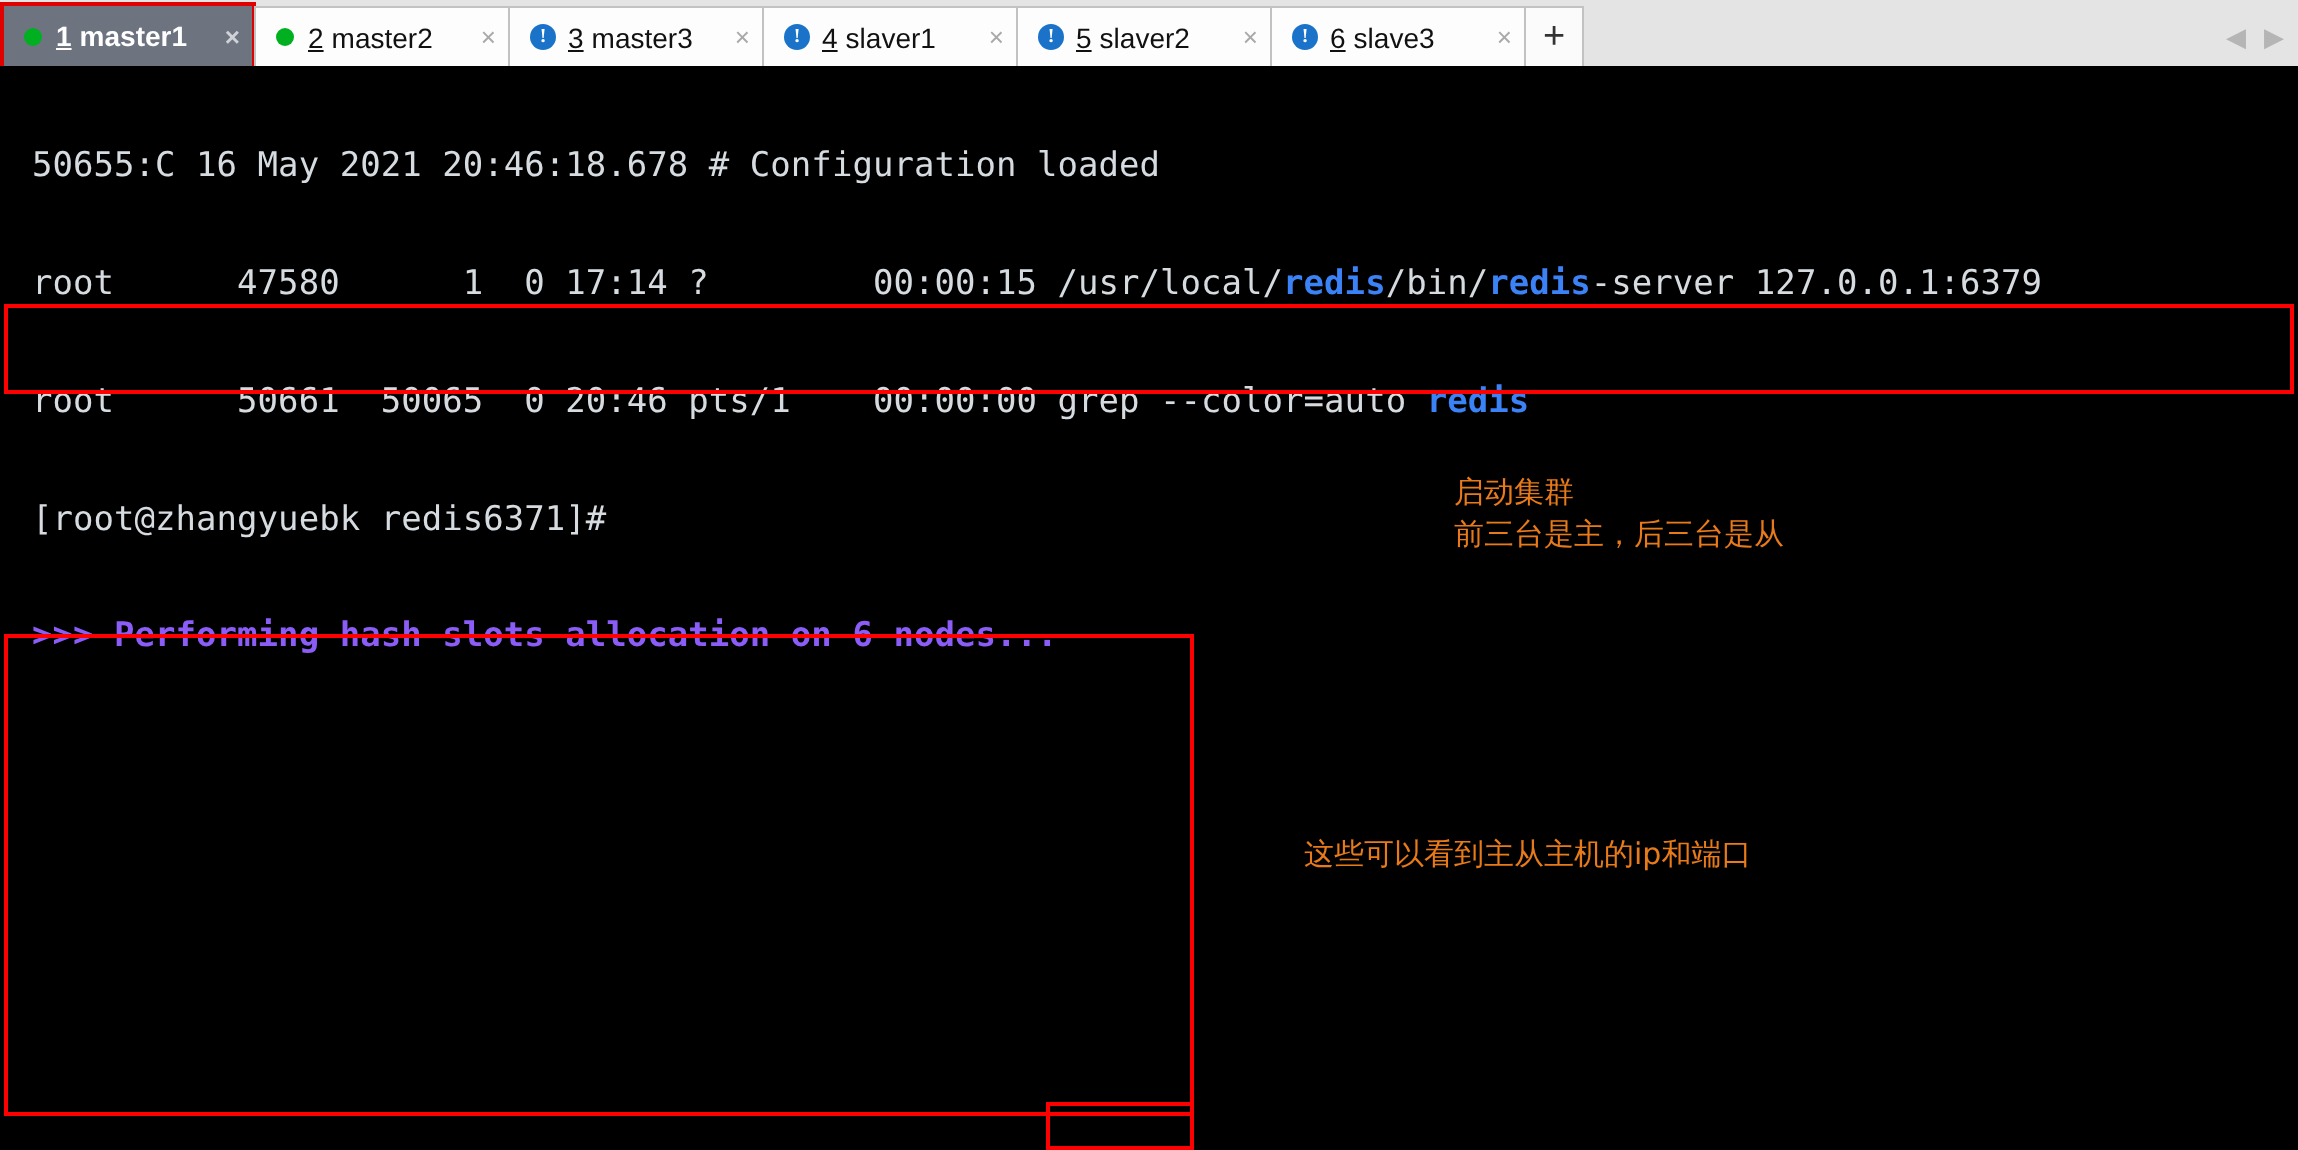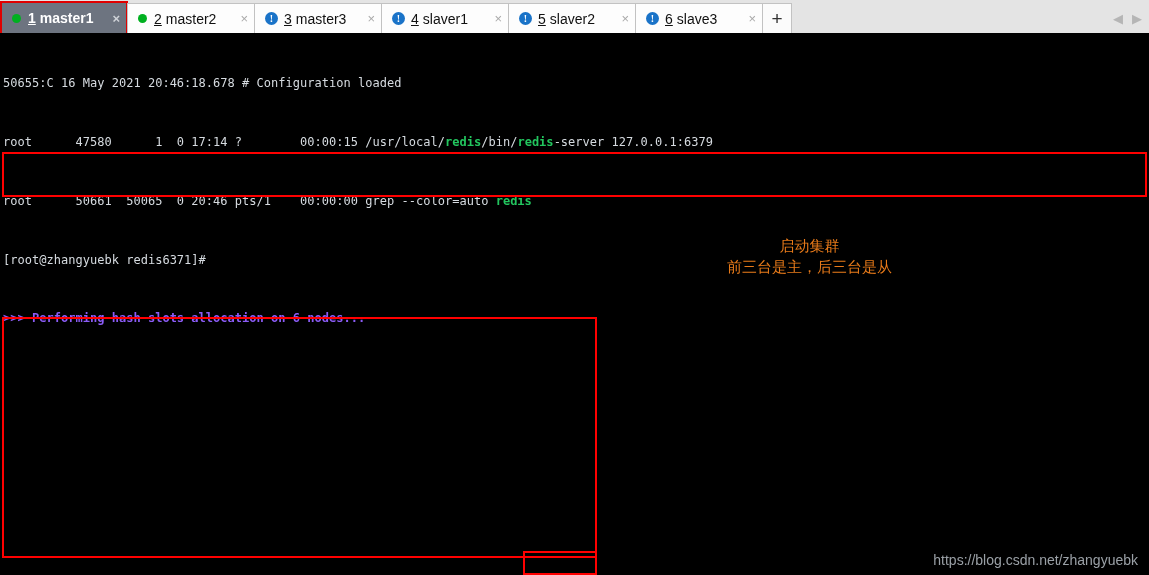--- a/index.html
+++ b/index.html
@@ -68,45 +68,45 @@
     margin-left:auto;display:flex;align-items:center;
     height:30px;padding-right:7px;gap:9px;color:#b5b5b5;font-size:13px;
   }
   .tabnav span{line-height:1;}
 
   
   .term{
     position:absolute;left:0;top:33px;width:1149px;height:542px;
     background:#000;color:#d6dbe0;
     font-family:"DejaVu Sans Mono","Liberation Mono",monospace;
-    font-size:12px;
+    font-size:17px;
     line-height:19.6px;
     letter-spacing:0.02px;
-    padding:2px 0 0 3px;
+    padding:2px 0 0 16px;
     box-sizing:border-box;
     white-space:pre;
   }
   .term .line{height:19.6px;}
-  .red{color:#22c55e;font-weight:bold;}
+  .red{color:#3b82f6;font-weight:bold;}
   .wht{color:#8b5cf6;font-weight:bold;}
 
   
   .boxA{position:absolute;left:2px;top:152px;width:1145px;height:45px;
         border:2px solid #ff0000;box-sizing:border-box;pointer-events:none;}
   .boxB{position:absolute;left:2px;top:317px;width:595px;height:241px;
         border:2px solid #ff0000;box-sizing:border-box;pointer-events:none;}
   .boxC{position:absolute;left:523px;top:551px;width:74px;height:24px;
         border:2px solid #ff0000;box-sizing:border-box;pointer-events:none;}
 
   .note{
     position:absolute;color:#e87a19;
     font-family:"DejaVu Sans","Liberation Sans",sans-serif;
     font-size:15px;line-height:21px;white-space:pre;
   }
-  .note1{left:727px;top:236px;text-align:center;}
+  .note1{left:727px;top:236px;}
   .note2{left:652px;top:417px;}
 
   .watermark{
     position:absolute;right:11px;bottom:7px;
     color:#9aa0a6;font-size:14px;
     font-family:"Liberation Sans","DejaVu Sans",sans-serif;
   }
 </style>
 </head>
 <body>
@@ -191,15 +191,15 @@
     
     
   </div>
 
   <div class="boxA"></div>
   <div class="boxB"></div>
   <div class="boxC"></div>
 
   <div class="note note1">启动集群
 前三台是主，后三台是从</div>
-
-  <div class="watermark">https://blog.csdn.net/zhangyuebk</div>
+  <div class="note note2">这些可以看到主从主机的ip和端口</div>
+
 </div>
 
 </body></html>

